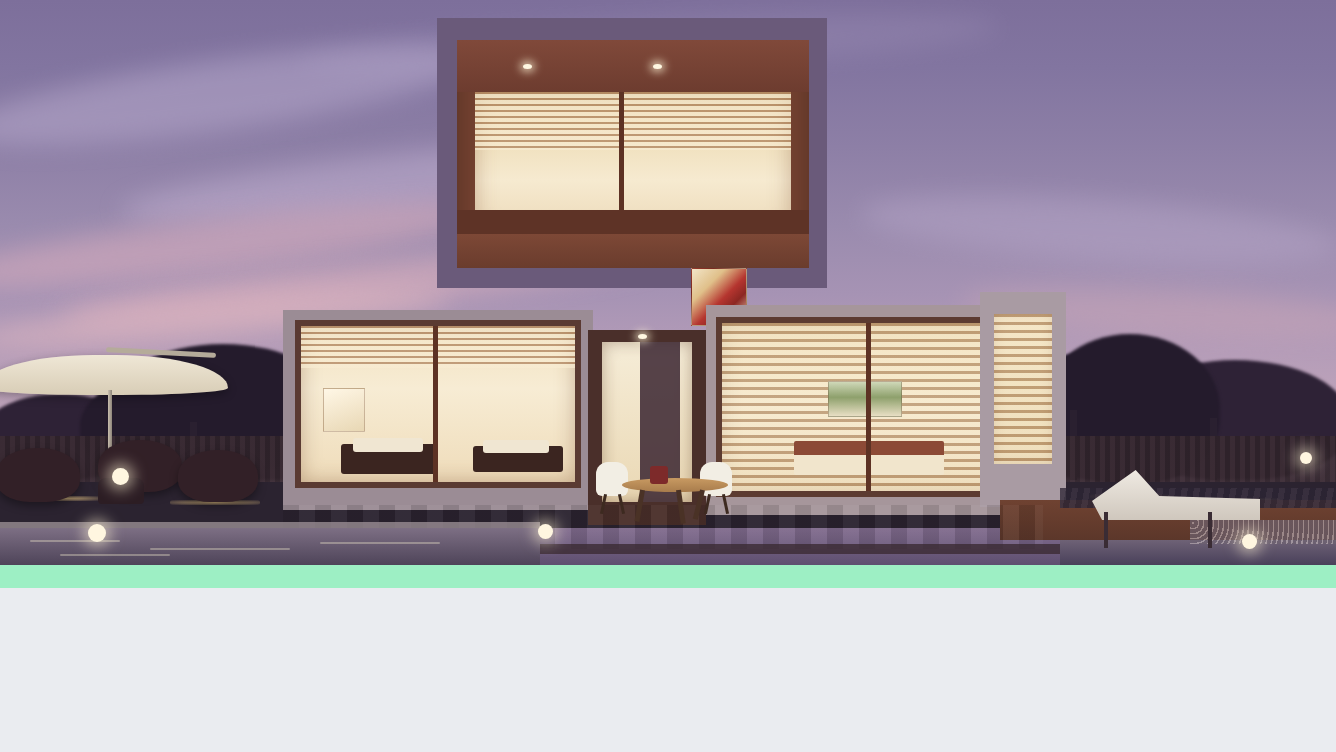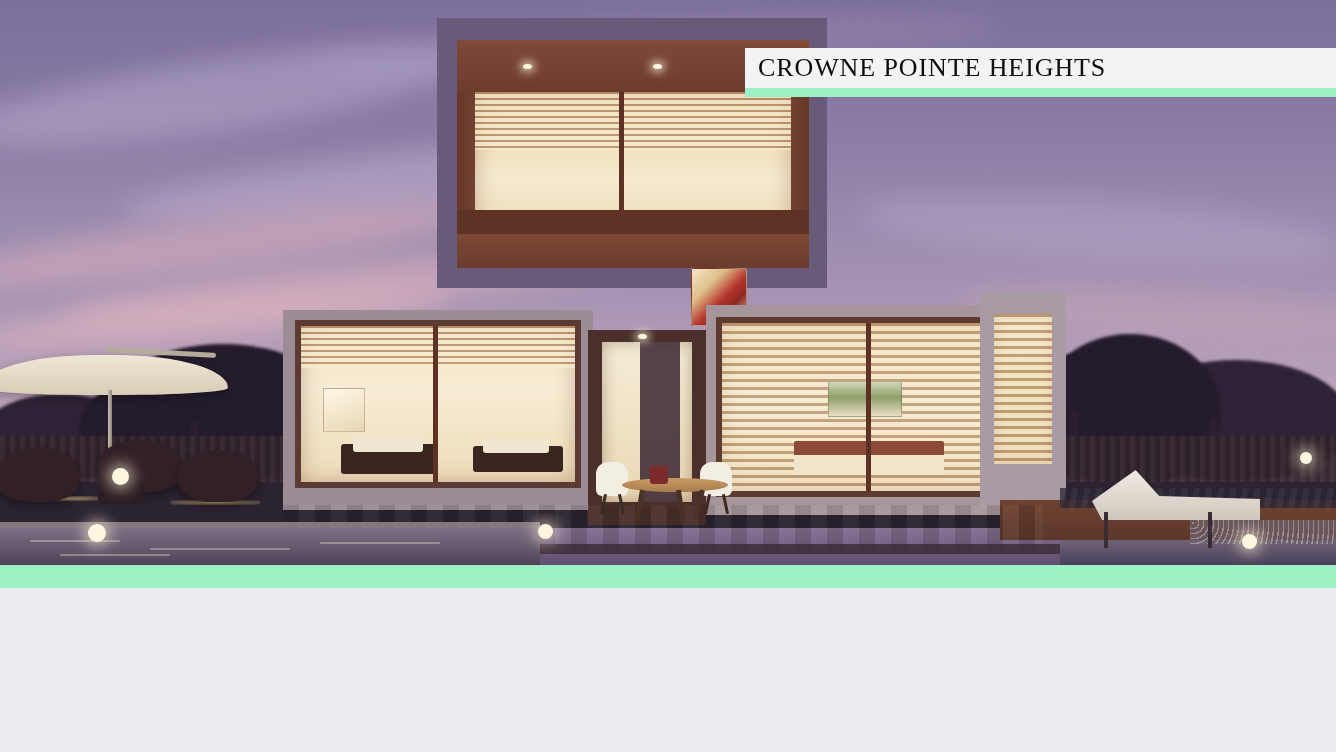--- a/index.html
+++ b/index.html
@@ -294,26 +294,20 @@
     <div class="dleg" style="left:640px; top:490px; height:32px; transform:rotate(10deg); background:#4a3226;"></div>
     <div class="dleg" style="left:676px; top:490px; height:34px; transform:rotate(-8deg); background:#4a3226;"></div>
     <div class="dleg" style="left:700px; top:490px; height:30px; transform:rotate(14deg); background:#4a3226;"></div>
     <div style="position:absolute;left:650px;top:466px;width:18px;height:18px;background:#7d2a2a;border-radius:3px;"></div>
 
     <div class="lounger"></div>
     <div class="lounger-leg"></div>
     <div class="lounger-leg" style="left:1208px; top:512px;"></div>
   </div>
 
-  <div class="banner">
-    <div class="banner-box">
-      <span class="banner-title">CROWNE POINTE HEIGHTS</span>
-    </div>
-    <div class="banner-rule"></div>
-  </div>
 
   <div class="divider"></div>
 
   <div class="footer">
     
     
     
   </div>
 
 </div>

